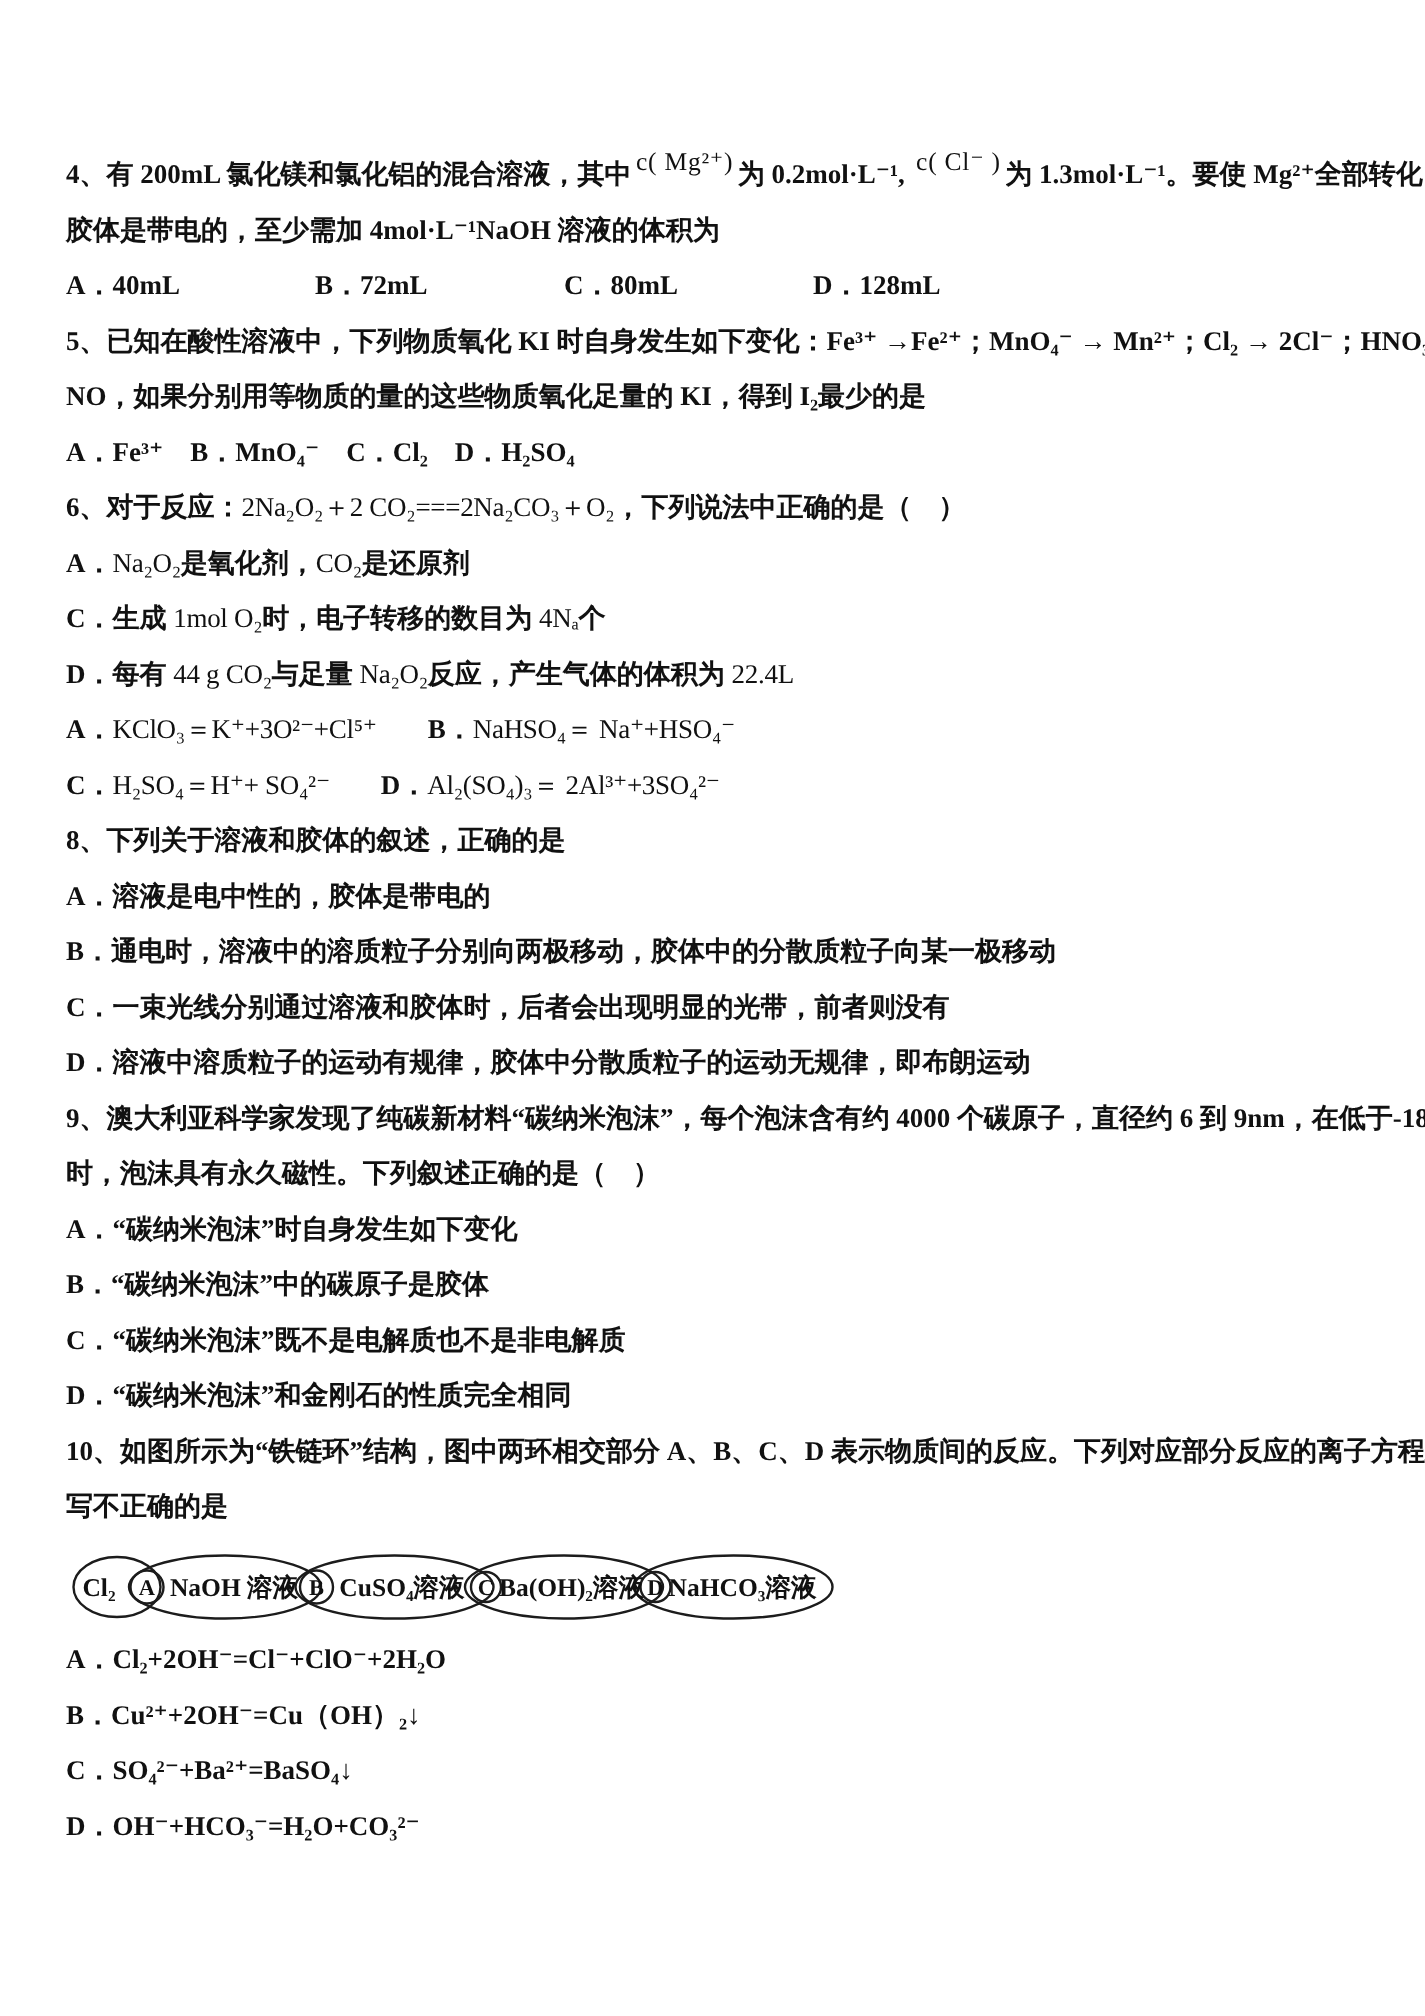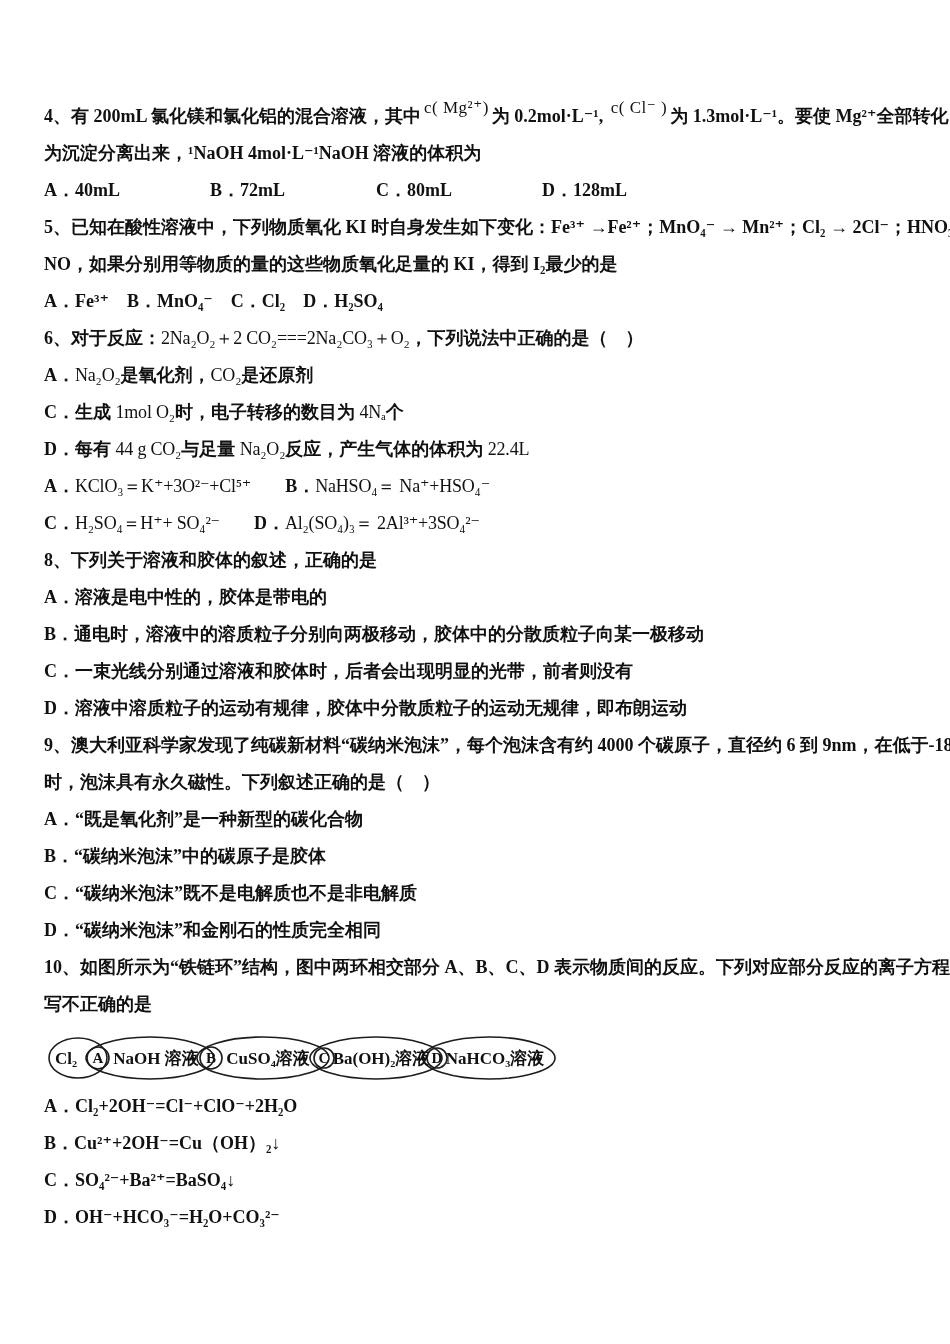--- a/index.html
+++ b/index.html
@@ -37,21 +37,21 @@
   }
   .diagram text.junction{font-size:15px;}
 </style>
 </head>
 <body>
 
 <div class="content">
 
   <section>
     <p class="ln tall"><span>4、有 200mL 氯化镁和氯化铝的混合溶液，其中</span><span class="raised">c( Mg²⁺)</span><span>为 0.2mol·L⁻¹, </span><span class="raised">c( Cl⁻ )</span><span>为 1.3mol·L⁻¹。要使 Mg²⁺全部转化</span></p>
-    <p class="ln"><span>为沉淀分离出来，¹NaOH 4mol·L⁻¹NaOH 溶液的体积为</span></p>
+    <p class="ln"><span>胶体是带电的，至少需加 4mol·L⁻¹NaOH 溶液的体积为</span></p>
     <p class="ln"><span class="w166">A．40mL</span><span class="w166">B．72mL</span><span class="w166">C．80mL</span><span>D．128mL</span></p>
   </section>
 
   <section>
     <p class="ln"><span>5、已知在酸性溶液中，下列物质氧化 KI 时自身发生如下变化：Fe³⁺ →Fe²⁺；MnO₄⁻ → Mn²⁺；Cl₂ → 2Cl⁻；HNO₃ →</span></p>
     <p class="ln"><span>NO，如果分别用等物质的量的这些物质氧化足量的 KI，得到 I₂最少的是</span></p>
     <p class="ln"><span class="mr18">A．Fe³⁺</span><span class="mr18">B．MnO₄⁻</span><span class="mr18">C．Cl₂</span><span>D．H₂SO₄</span></p>
   </section>
 
   <section>
@@ -70,21 +70,21 @@
     <p class="ln"><span>8、下列关于溶液和胶体的叙述，正确的是</span></p>
     <p class="ln"><span>A．溶液是电中性的，胶体是带电的</span></p>
     <p class="ln"><span>B．通电时，溶液中的溶质粒子分别向两极移动，胶体中的分散质粒子向某一极移动</span></p>
     <p class="ln"><span>C．一束光线分别通过溶液和胶体时，后者会出现明显的光带，前者则没有</span></p>
     <p class="ln"><span>D．溶液中溶质粒子的运动有规律，胶体中分散质粒子的运动无规律，即布朗运动</span></p>
   </section>
 
   <section>
     <p class="ln"><span>9、澳大利亚科学家发现了纯碳新材料“碳纳米泡沫”，每个泡沫含有约 4000 个碳原子，直径约 6 到 9nm，在低于-183℃</span></p>
     <p class="ln"><span>时，泡沫具有永久磁性。下列叙述正确的是（　）</span></p>
-    <p class="ln"><span>A．“既是氧化剂”是一种新型的碳化合物</span></p>
+    <p class="ln"><span>A．“碳纳米泡沫”时自身发生如下变化</span></p>
     <p class="ln"><span>B．“碳纳米泡沫”中的碳原子是胶体</span></p>
     <p class="ln"><span>C．“碳纳米泡沫”既不是电解质也不是非电解质</span></p>
     <p class="ln"><span>D．“碳纳米泡沫”和金刚石的性质完全相同</span></p>
   </section>
 
   <section>
     <p class="ln"><span>10、如图所示为“铁链环”结构，图中两环相交部分 A、B、C、D 表示物质间的反应。下列对应部分反应的离子方程式书</span></p>
     <p class="ln"><span>写不正确的是</span></p>
 
     <svg class="diagram" width="520" height="50" viewBox="0 0 520 50" aria-hidden="true">

